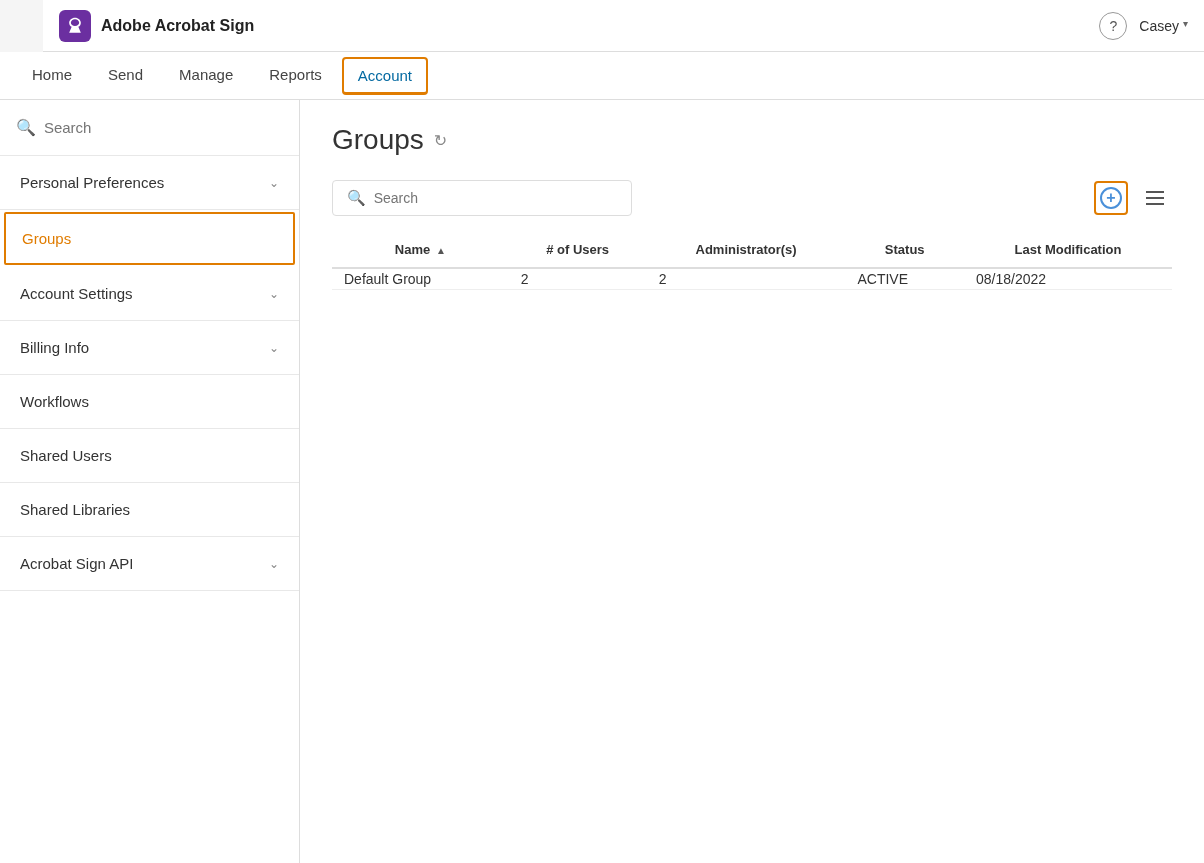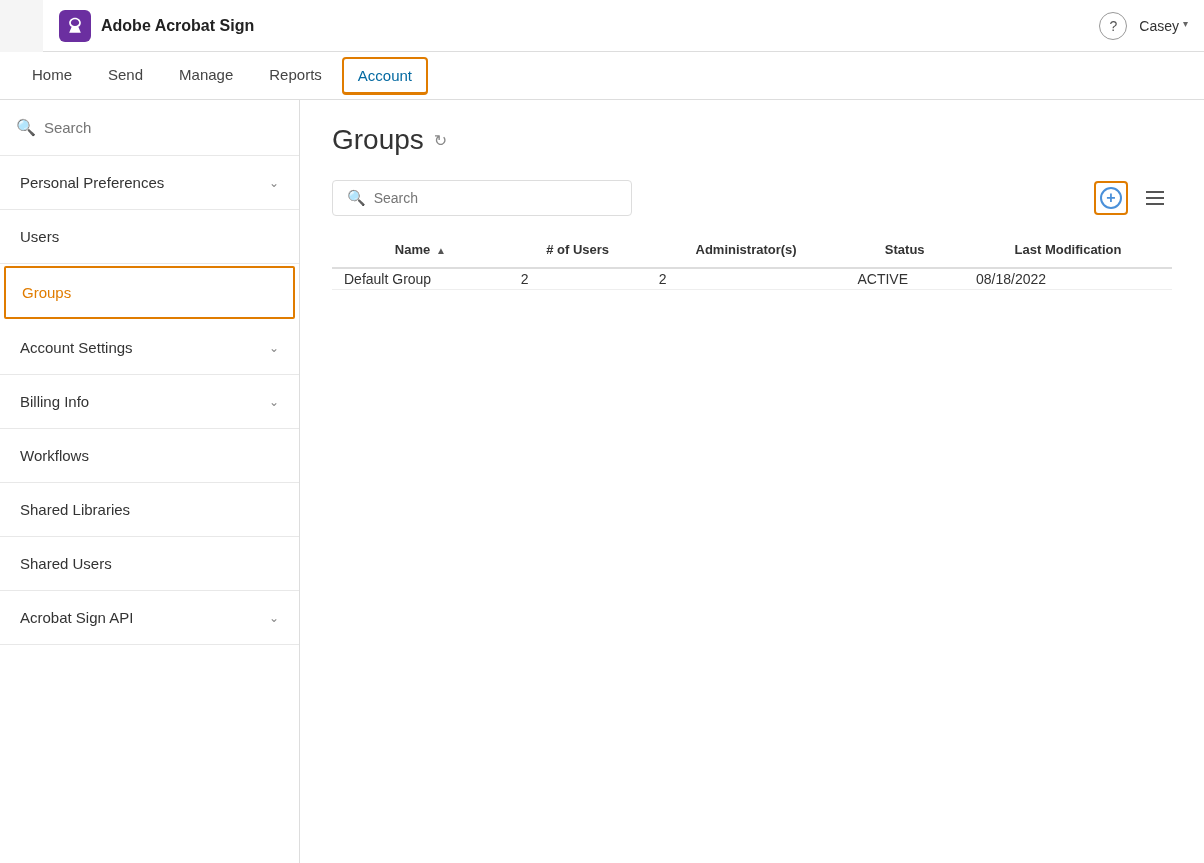--- a/index.html
+++ b/index.html
@@ -173,48 +173,45 @@
     <div class="sidebar-search">
       <span class="search-icon">🔍</span>
       <input type="text" placeholder="Search" style="">
     </div>
 
     <div class="sidebar-item">
       <span>Personal Preferences</span>
       <span class="chevron">⌄</span>
     </div>
 
-    <div class="sidebar-item">
-      <span>Users</span>
-    </div>
 
     <div class="sidebar-item active">
       <span>Groups</span>
     </div>
 
     <div class="sidebar-item">
       <span>Account Settings</span>
       <span class="chevron">⌄</span>
     </div>
 
     <div class="sidebar-item">
       <span>Billing Info</span>
       <span class="chevron">⌄</span>
     </div>
 
     <div class="sidebar-item">
       <span>Workflows</span>
     </div>
 
     <div class="sidebar-item">
+      <span>Shared Users</span>
+    </div>
+
+    <div class="sidebar-item">
       <span>Shared Libraries</span>
-    </div>
-
-    <div class="sidebar-item">
-      <span>Shared Users</span>
     </div>
 
     <div class="sidebar-item">
       <span>Acrobat Sign API</span>
       <span class="chevron">⌄</span>
     </div>
 
 
   </div>
 

